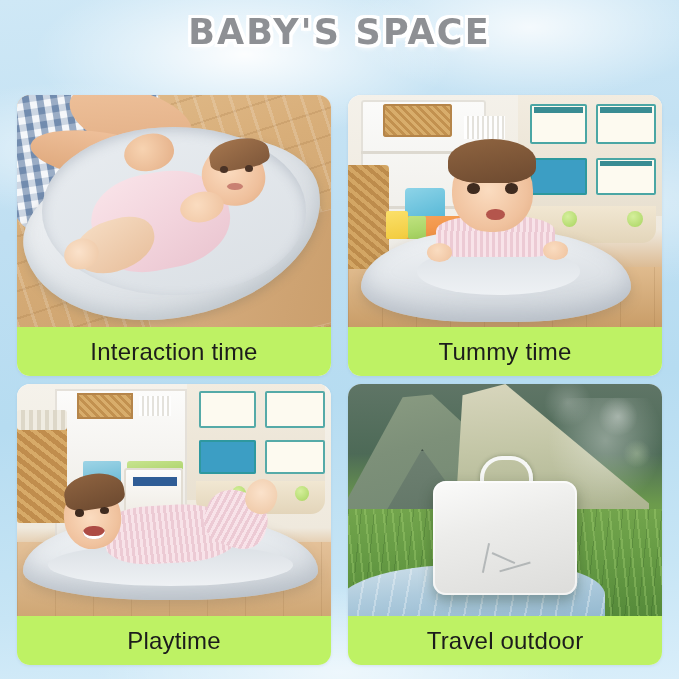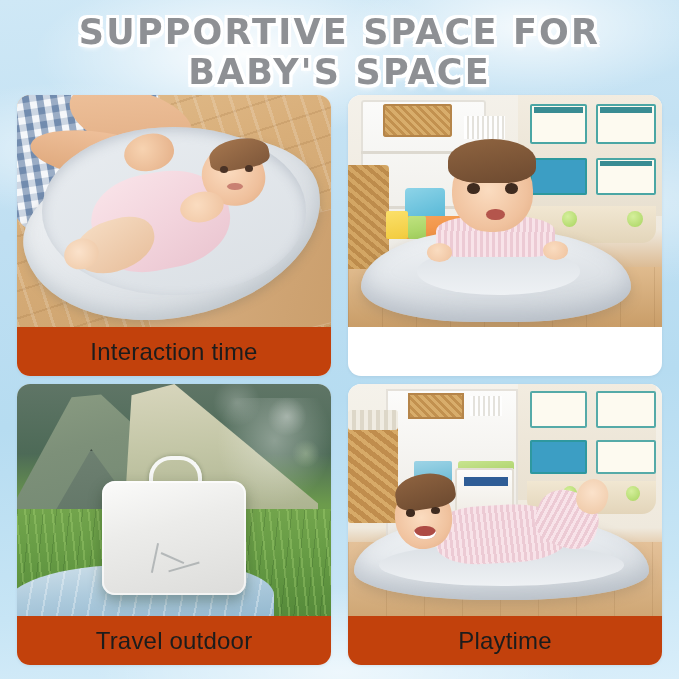--- a/index.html
+++ b/index.html
@@ -80,21 +80,21 @@
   .caption {
     flex: 1;
     display: flex;
     align-items: center;
     justify-content: center;
     font-size: 24px;
     color: #1c1c1c;
     font-family: "Liberation Sans", sans-serif;
     font-weight: 400;
     letter-spacing: .2px;
-    background: #c2410c;
+    background: #bef264;
   }
 
   
   .p1 { background: linear-gradient(160deg,#e2bd8d 0%, #d8ae79 40%, #caa06c 100%); }
   .p1 .floor-grain {
     position:absolute; inset:0;
     background:
       repeating-linear-gradient(72deg, rgba(255,255,255,.16) 0 3px, rgba(0,0,0,0) 3px 17px),
       repeating-linear-gradient(-18deg, rgba(150,105,55,.18) 0 2px, rgba(0,0,0,0) 2px 26px);
   }
@@ -582,21 +582,20 @@
     background: transparent;
     box-shadow: 0 0 4px rgba(40,60,35,.35);
   }
 </style>
 </head>
 <body>
 
 <div id="page">
 
   <div id="headline">
-    <span class="line">SUPPORTIVE SPACE FOR</span>
     <span class="line">BABY'S SPACE</span>
   </div>
 
   <div id="grid">
 
     <div class="card">
       <div class="photo p1">
         <div class="floor-grain"></div>
         <div class="floor-plank"></div>
         <div class="gingham"></div>
@@ -650,39 +649,21 @@
         <div class="lounger-dip"></div>
         <div class="shirt"></div>
         <div class="hand-l"></div>
         <div class="hand-r"></div>
         <div class="baby-head"></div>
         <div class="baby-hair"></div>
         <div class="eye-l"></div>
         <div class="eye-r"></div>
         <div class="mouth"></div>
       </div>
-    </div>
-
-    <div class="card">
-      <div class="photo p4">
-        <div class="tent"></div>
-        <div class="tent2"></div>
-        <div class="tent-door"></div>
-        <div class="tent-shadow"></div>
-        <div class="bokeh"></div>
-        <div class="grass"></div>
-        <div class="blanket"></div>
-        <div class="handle"></div>
-        <div class="case">
-          <div class="case-crease1"></div>
-          <div class="case-crease2"></div>
-          <div class="case-crease3"></div>
-        </div>
-      </div>
-      <div class="caption">Travel outdoor</div>
+      <div class="caption">Tummy time</div>
     </div>
 
     <div class="card">
       <div class="photo p3">
         <div class="wood-floor"></div>
         <div class="shelf-unit"></div>
         <div class="basket-top"></div>
         <div class="books"></div>
         <div class="wicker"></div>
         <div class="wicker-lid"></div>
@@ -705,14 +686,33 @@
         <div class="foot"></div>
         <div class="baby-head"></div>
         <div class="baby-hair"></div>
         <div class="eye-l"></div>
         <div class="eye-r"></div>
         <div class="mouth"></div>
       </div>
       <div class="caption">Playtime</div>
     </div>
 
+    <div class="card">
+      <div class="photo p4">
+        <div class="tent"></div>
+        <div class="tent2"></div>
+        <div class="tent-door"></div>
+        <div class="tent-shadow"></div>
+        <div class="bokeh"></div>
+        <div class="grass"></div>
+        <div class="blanket"></div>
+        <div class="handle"></div>
+        <div class="case">
+          <div class="case-crease1"></div>
+          <div class="case-crease2"></div>
+          <div class="case-crease3"></div>
+        </div>
+      </div>
+      <div class="caption">Travel outdoor</div>
+    </div>
+
   </div>
 </div>
 
 </body></html>

